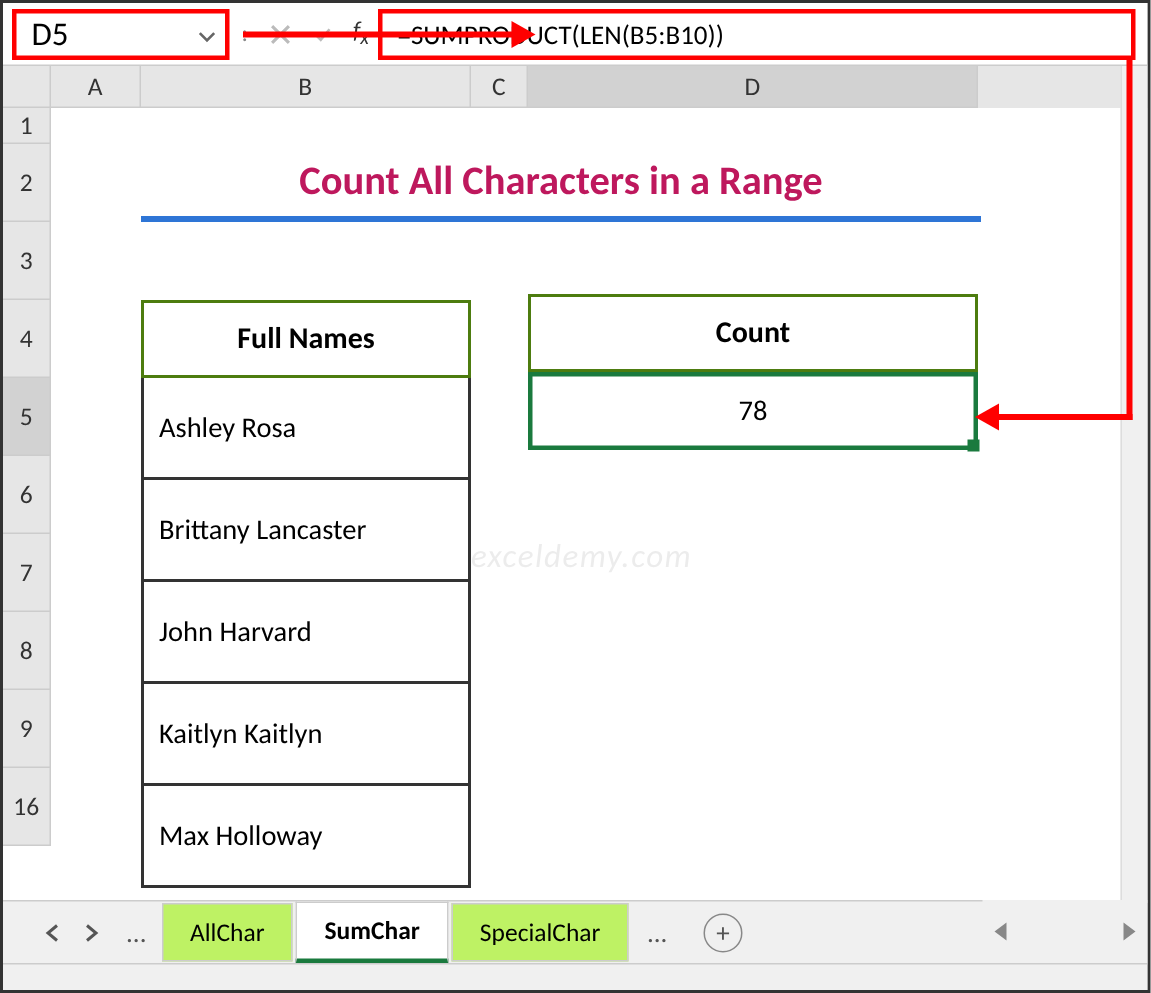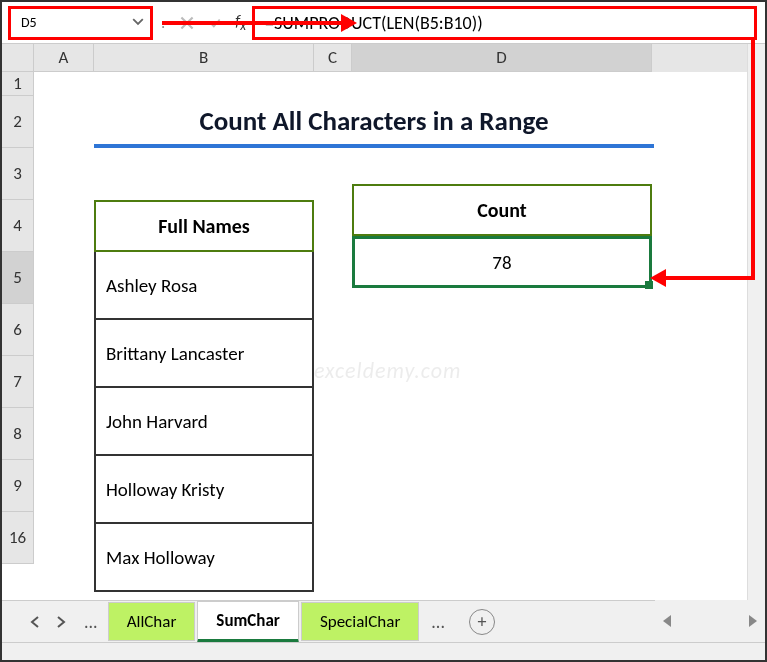--- a/index.html
+++ b/index.html
@@ -1,44 +1,44 @@
 <!DOCTYPE html>
 <html><head>
 <meta charset="utf-8">
 <style>
   * { box-sizing: border-box; margin: 0; padding: 0; }
   body { font-family: Calibri, Arial, sans-serif; background: #fff; position: relative; width: 767px; height: 662px; overflow: hidden; border: 2px solid #333; }
   
   .formula-bar { display: flex; align-items: center; height: 42px; border-bottom: 1px solid #ccc; background: #fff; }
-  .name-box { width: 145px; height: 34px; border: 3px solid #ff0000; display: flex; align-items: center; padding: 0 10px; font-size: 14px; margin-left: 6px; position: relative; }
+  .name-box { width: 145px; height: 34px; border: 3px solid #ff0000; display: flex; align-items: center; padding: 0 10px; font-size: 22px; margin-left: 6px; position: relative; }
   .name-box-dd { position: absolute; right: 6px; top: 50%; transform: translateY(-50%); }
   .fb-sep { padding: 0 8px; color: #888; font-size: 16px; }
   .fb-btn { width: 24px; height: 24px; display: flex; align-items: center; justify-content: center; color: #aaa; margin: 0 2px; }
   .fx-label { font-style: italic; font-size: 16px; color: #333; margin: 0 6px; }
   .formula-input { flex: 1; height: 34px; border: 3px solid #ff0000; display: flex; align-items: center; padding: 0 10px; font-size: 18px; margin-right: 8px; }
   
   .grid-wrap { position: relative; display: flex; height: 558px; }
   .corner { width: 32px; height: 28px; background: #e6e6e6; border-right: 1px solid #ccc; border-bottom: 1px solid #ccc; position: absolute; top: 0; left: 0; }
   .col-headers { position: absolute; top: 0; left: 32px; right: 0; height: 28px; display: flex; background: #e6e6e6; }
   .col-h { border-right: 1px solid #ccc; border-bottom: 1px solid #ccc; display: flex; align-items: center; justify-content: center; font-size: 17px; color: #333; }
   .col-h.sel { background: #d2d2d2; }
   .row-headers { position: absolute; top: 28px; left: 0; width: 32px; background: #e6e6e6; }
   .row-h { border-right: 1px solid #ccc; border-bottom: 1px solid #ccc; display: flex; align-items: center; justify-content: center; font-size: 17px; color: #333; height: 52px; }
   .row-h.sel { background: #d2d2d2; }
   .row-h.r1 { height: 24px; }
   
   .cells { position: absolute; top: 28px; left: 32px; right: 0; bottom: 0; background: #fff; }
   
-  .title-area { position: absolute; top: 24px; left: 60px; width: 560px; height: 52px; display: flex; align-items: center; justify-content: center; font-size: 27px; font-weight: bold; color: #0f172a; border-bottom: 4px solid #2e75d6; }
+  .title-area { position: absolute; top: 24px; left: 60px; width: 560px; height: 52px; display: flex; align-items: center; justify-content: center; font-size: 27px; font-weight: bold; color: #be185d; border-bottom: 4px solid #2e75d6; }
   
   .table-b { position: absolute; top: 128px; left: 60px; width: 220px; }
   .th { height: 52px; border: 2px solid #4d7c0f; display: flex; align-items: center; justify-content: center; font-size: 20px; font-weight: bold; background: #fff; }
   .td { height: 68px; border: 2px solid #333; border-top: none; display: flex; align-items: center; padding: 0 10px; font-size: 19px; }
   
-  .table-d { position: absolute; top: 112px; left: 318px; width: 300px; }
+  .table-d { position: absolute; top: 124px; left: 318px; width: 300px; }
   .sel-cell { height: 52px; border: 3px solid #1a7a3e; display: flex; align-items: center; justify-content: center; font-size: 19px; position: relative; background: #fff; }
   .fill-handle { position: absolute; right: -4px; bottom: -4px; width: 8px; height: 8px; background: #1a7a3e; }
   
   .watermark { position: absolute; top: 285px; left: 280px; font-size: 22px; color: rgba(100,100,100,0.12); transform: rotate(0deg); pointer-events: none; font-style: italic; letter-spacing: 1px; }
   
   .scrollbar-v { position: absolute; right: 0; top: 42px; bottom: 60px; width: 18px; background: #f0f0f0; border-left: 1px solid #ddd; }
   
   .tabs-bar { position: absolute; bottom: 18px; left: 0; right: 0; height: 42px; background: #f0f0f0; display: flex; align-items: center; border-top: 1px solid #ccc; padding-left: 20px; }
   .tab-nav { width: 18px; height: 18px; margin: 0 4px; display: flex; align-items: center; justify-content: center; color: #555; }
   .tab-dots { margin: 0 10px; color: #555; font-size: 18px; }
@@ -109,21 +109,21 @@
   </div>
 
   <div class="cells">
     <div class="title-area">Count All Characters in a Range</div>
 
     <div class="table-b">
       <div class="th">Full Names</div>
       <div class="td">Ashley Rosa</div>
       <div class="td">Brittany Lancaster</div>
       <div class="td">John Harvard</div>
-      <div class="td">Holloway Kristy</div>
+      <div class="td">Kaitlyn Kaitlyn</div>
       <div class="td">Max Holloway</div>
     </div>
 
     <div class="table-d">
       <div class="th">Count</div>
       <div class="sel-cell">
         <span>78</span>
         <div class="fill-handle"></div>
       </div>
     </div>

